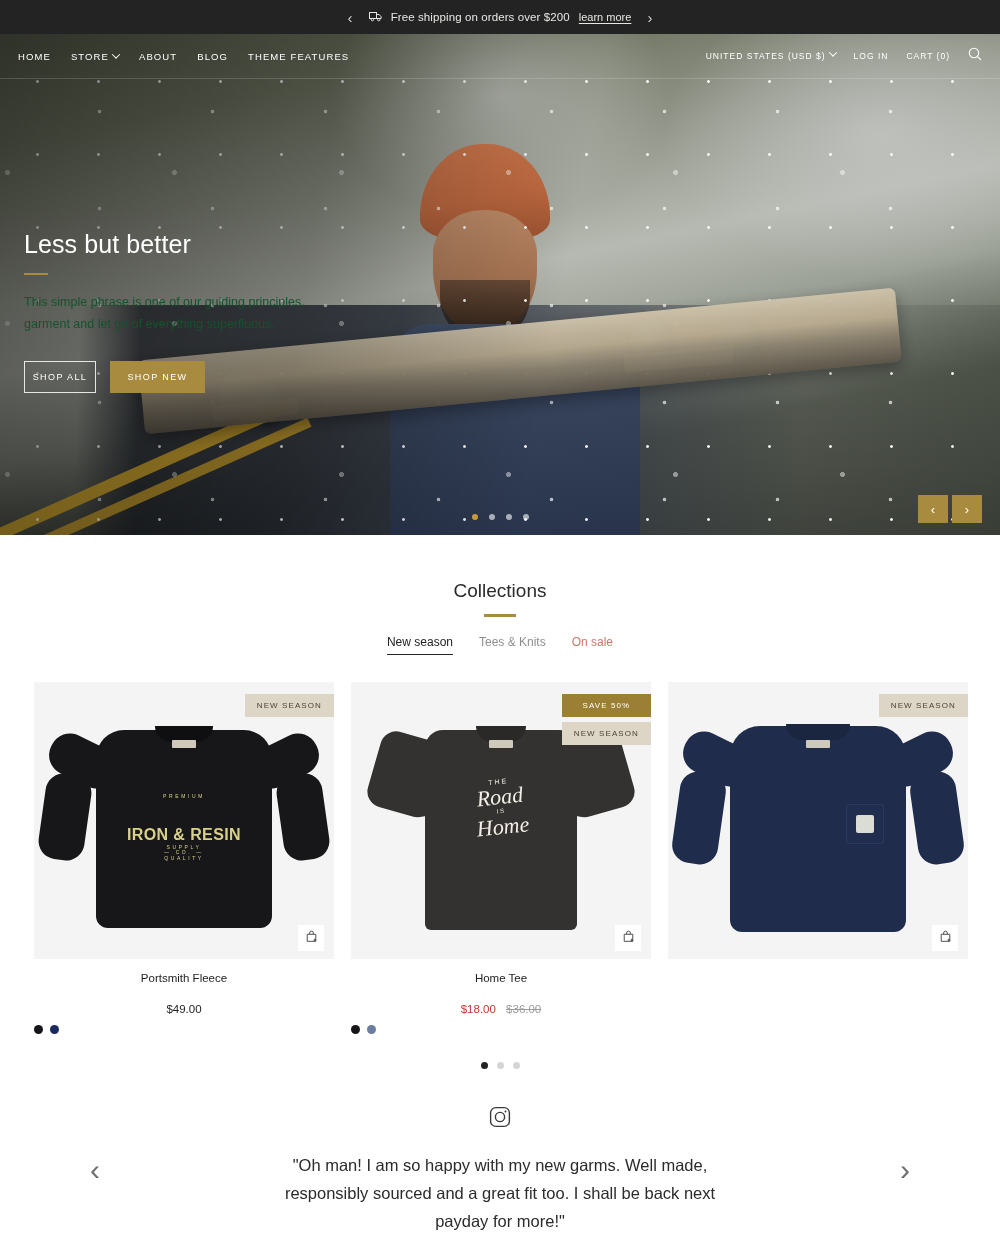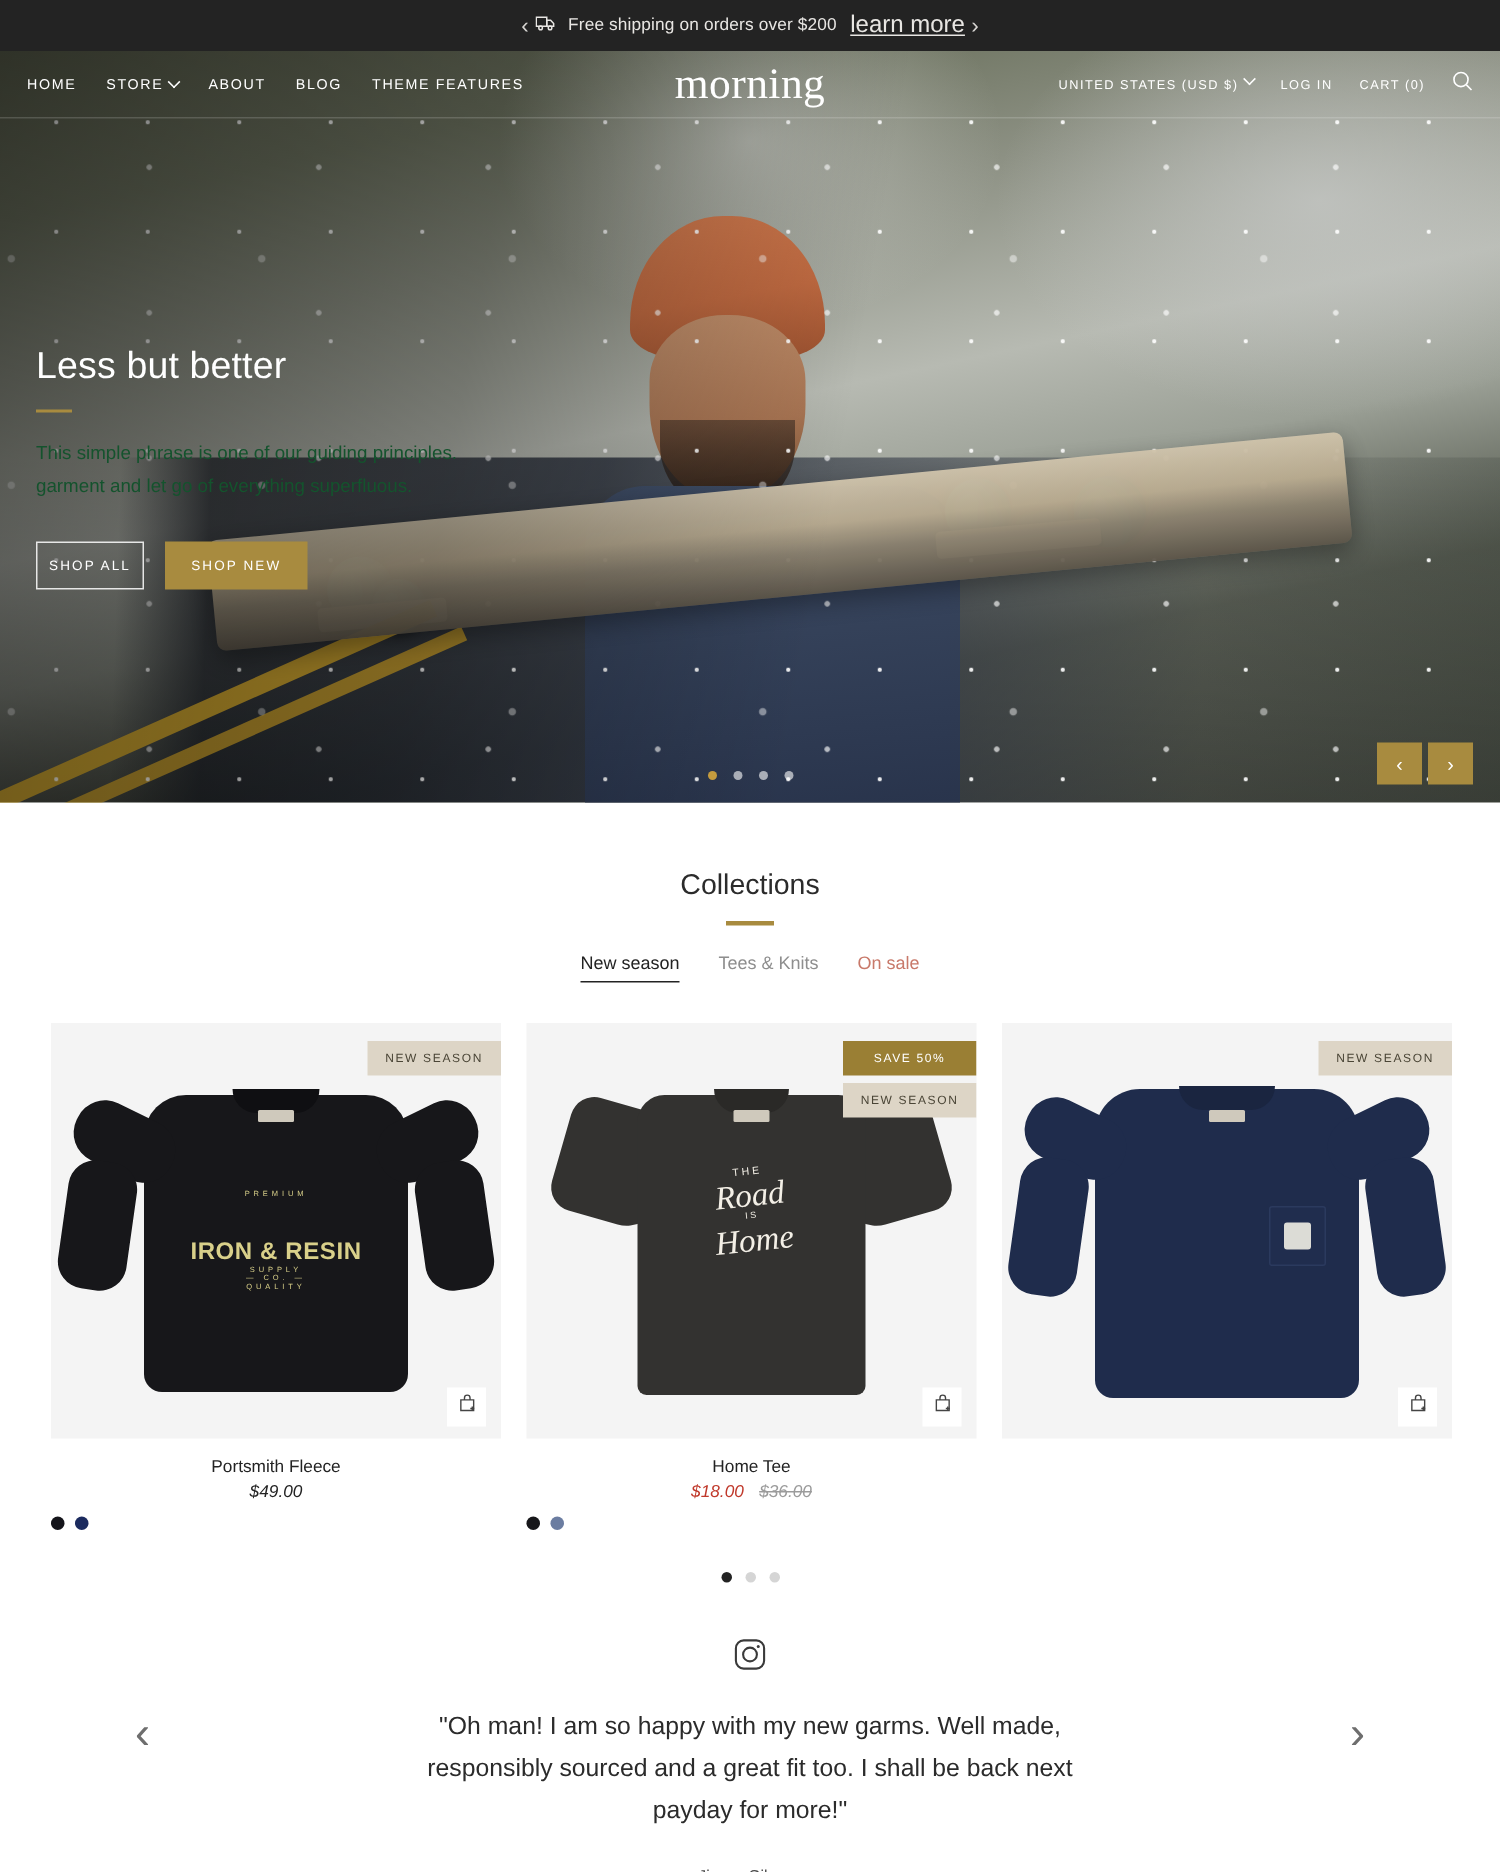--- a/index.html
+++ b/index.html
@@ -12,21 +12,21 @@
 
   
   .announce {
     height: 34px; background: #232323; color: #e8e6e3;
     display: flex; align-items: center; justify-content: center;
     gap: 0; position: relative;
   }
   .announce-inner { display: flex; align-items: center; gap: 9px; }
   .announce-text { font-size: 11.5px; letter-spacing: .1px; }
   .announce-link {
-    font-size: 16px; color: #e8e6e3; text-decoration: underline;
+    font-size: 11px; color: #e8e6e3; text-decoration: underline;
     text-underline-offset: 2px;
   }
   .ann-arrow {
     position: absolute; top: 0; height: 34px; width: 34px;
     display: flex; align-items: center; justify-content: center;
     color: #d7d5d2; font-size: 15px; font-weight: 300;
   }
   .ann-arrow.left { left: 333px; }
   .ann-arrow.right { right: 333px; }
   .truck-ico { display: block; }
@@ -267,21 +267,21 @@
     position: absolute; right: 84px; top: 122px; width: 38px; height: 40px;
     background: #23305260; border: 1px solid #2b3a5e; border-radius: 2px;
   }
   .pocket-badge {
     position: absolute; left: 9px; top: 10px; width: 18px; height: 18px;
     background: #dcdcd6; border-radius: 2px;
   }
 
   .card-info { padding-top: 13px; text-align: center; }
   .p-name { font-size: 11.5px; color: #232323; }
-  .p-price { font-size: 11.5px; color: #232323; margin-top: 5px; font-style: italic; }
+  .p-price { font-size: 11.5px; color: #232323; margin-top: 19px; }
   .p-price .now { color: #c0392b; }
   .p-price .was { color: #9b9b9b; text-decoration: line-through; margin-left: 7px; }
   .swatches { display: flex; gap: 7px; margin-top: 10px; }
   .sw { width: 9px; height: 9px; border-radius: 50%; }
 
   .prod-dots { display: flex; justify-content: center; gap: 9px; margin-top: 28px; }
   .pdot { width: 7px; height: 7px; border-radius: 50%; background: #d5d5d5; }
   .pdot.active { background: #232323; }
 
   
@@ -352,21 +352,20 @@
         <span>ABOUT</span>
       </a>
       <a class="nav-link" href="#">
         <span>BLOG</span>
       </a>
       <a class="nav-link" href="#">
         <span>THEME FEATURES</span>
       </a>
     </nav>
 
-    <div class="logo">morning</div>
 
     <div class="header-right">
       <a class="hr-link" href="#">
         <span>UNITED STATES (USD $)</span>
         <i class="chev"></i>
       </a>
       <a class="hr-link" href="#">LOG IN</a>
       <a class="hr-link" href="#">CART (0)</a>
       <span>
         <svg width="14" height="14" viewBox="0 0 14 14" fill="none" stroke="#fff" stroke-width="1.1">

